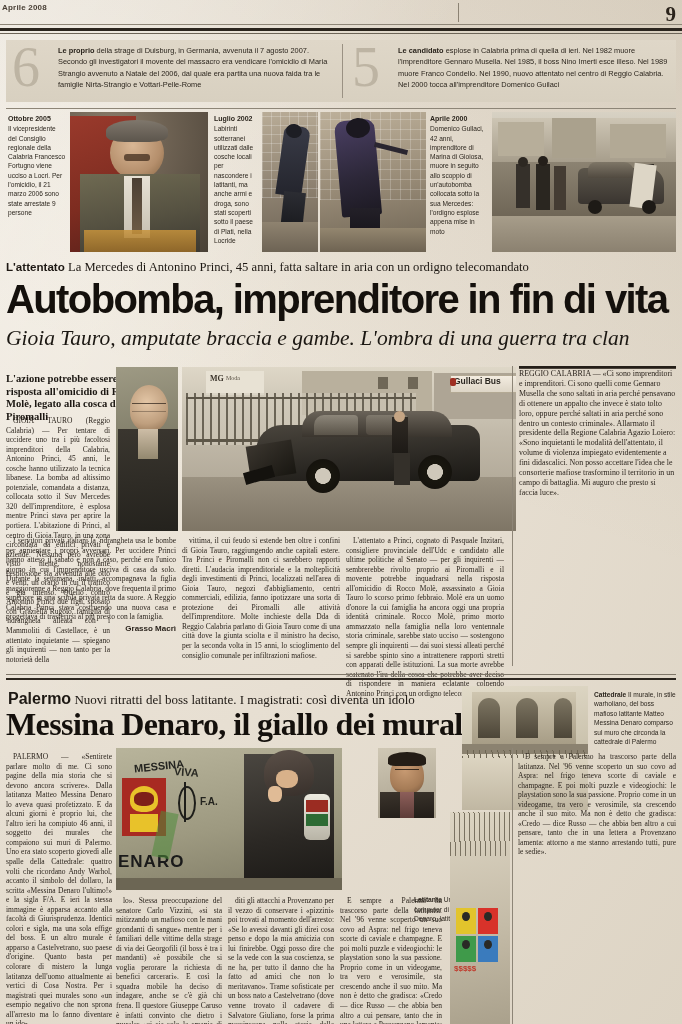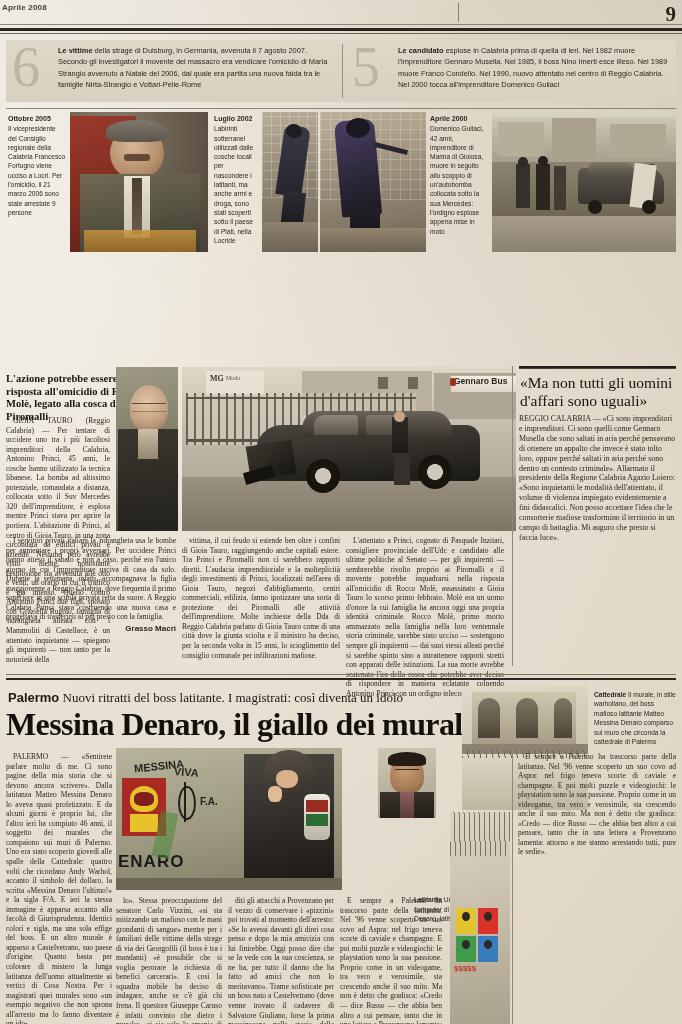--- a/index.html
+++ b/index.html
@@ -90,21 +90,21 @@
              color:#17130f;padding:5px 0 5px 1px;}
   .vrule{position:absolute;background:#8d8577;width:1px;}
 
   
   .div2-thin{position:absolute;left:6px;top:674px;width:670px;height:1px;background:#7e7668;}
   .div2-thick{position:absolute;left:6px;top:678px;width:670px;height:2px;background:#2b251e;}
 
   
   .kicker2{position:absolute;left:8px;top:690px;width:520px;
            font-family:"Liberation Serif",serif;font-size:13px;color:#1d1813;}
-  .kicker2 b{font-family:"Liberation Sans",sans-serif;font-size:13px;font-weight:bold;}
+  .kicker2 b{font-family:"Liberation Sans",sans-serif;font-size:16px;font-weight:bold;}
   .head2{position:absolute;left:6px;top:706px;width:530px;
          font-family:"Liberation Serif",serif;font-weight:bold;
          font-size:32px;line-height:36px;letter-spacing:-.6px;color:#14100c;}
   .cap2{position:absolute;left:594px;top:690px;width:84px;
         font-family:"Liberation Sans",sans-serif;font-size:6.6px;line-height:9.4px;color:#2c261e;}
   .cap2 b{font-weight:bold;}
   .capL{position:absolute;left:414px;top:895px;width:74px;
         font-family:"Liberation Sans",sans-serif;font-size:6.7px;line-height:9.6px;color:#2c261e;}
   .capL b{font-weight:bold;}
 </style>
@@ -119,21 +119,21 @@
     <div class="md-sep"></div>
     <div class="md-page">9</div>
     <div class="md-rule-thin"></div>
     <div class="md-rule-thick"></div>
     <div class="md-rule-thin2"></div>
   </div>
 
   <div class="facts">
     <div class="fact a">
       <div class="fact-num">6</div>
-      <div class="fact-txt"><b>Le vittime</b><span> della strage di Duisburg, in Germania, avvenuta il 7 agosto 2007. Secondo gli investigatori il movente del massacro era vendicare l'omicidio di Maria Strangio avvenuto a Natale del 2006, dal quale era partita una nuova faida tra le famiglie Nirta-Strangio e Vottari-Pelle-Rome</span></div>
+      <div class="fact-txt"><b>Le proprio</b><span> della strage di Duisburg, in Germania, avvenuta il 7 agosto 2007. Secondo gli investigatori il movente del massacro era vendicare l'omicidio di Maria Strangio avvenuto a Natale del 2006, dal quale era partita una nuova faida tra le famiglie Nirta-Strangio e Vottari-Pelle-Rome</span></div>
     </div>
     <div class="fact-div"></div>
     <div class="fact b">
       <div class="fact-num">5</div>
       <div class="fact-txt"><b>Le candidato</b><span> esplose in Calabria prima di quella di ieri. Nel 1982 muore l'imprenditore Gennaro Musella. Nel 1985, il boss Nino Imerti esce illeso. Nel 1989 muore Franco Condello. Nel 1990, nuovo attentato nel centro di Reggio Calabria. Nel 2000 tocca all'imprenditore Domenico Guilaci</span></div>
     </div>
   </div>
 
   <div class="strip">
     <div class="strip-rule-top"></div>
@@ -223,20 +223,25 @@
       <div style="position:absolute;left:96px;top:50px;width:46px;height:16px;border-radius:8px 10px 0 0;
         background:linear-gradient(180deg,#7e7667 0%,#514a40 100%);"></div>
       <div style="position:absolute;left:140px;top:52px;width:22px;height:44px;background:#ddd6c6;transform:rotate(7deg);"></div>
       <div style="position:absolute;left:96px;top:88px;width:14px;height:14px;border-radius:50%;background:#1d1a16;"></div>
       <div style="position:absolute;left:150px;top:88px;width:14px;height:14px;border-radius:50%;background:#1d1a16;"></div>
       <div style="position:absolute;left:0;top:104px;width:184px;height:36px;
         background:linear-gradient(180deg,#a79d8a 0%,#8b8170 100%);"></div>
     </div>
   </div>
 
+  <div class="kicker1">
+    <b>L'attentato</b><span> La Mercedes di Antonino Princi, 45 anni, fatta saltare in aria con un ordigno telecomandato</span>
+  </div>
+  <div class="head1">Autobomba, imprenditore in fin di vita</div>
+  <div class="sub1">Gioia Tauro, amputate braccia e gambe. L'ombra di una guerra tra clan</div>
 
   <div class="occhiello">L'azione potrebbe essere la risposta all'omicidio di Rocco Molè, legato alla cosca dei Piromalli</div>
 
   <div class="ph" style="left:116px;top:367px;width:62px;height:164px;">
     <div class="sky" style="background:linear-gradient(170deg,#9e9a84 0%,#7d7a66 50%,#4e4b3f 100%);"></div>
     <div style="position:absolute;left:14px;top:18px;width:38px;height:46px;border-radius:50% 50% 42% 42%;
       background:radial-gradient(circle at 44% 38%,#e3c6a6 0%,#bf9f7e 60%,#8a6c4e 100%);"></div>
     <div style="position:absolute;left:16px;top:36px;width:34px;height:7px;
       border-top:1.6px solid rgba(40,30,22,.7);border-bottom:1.6px solid rgba(40,30,22,.35);"></div>
     <div style="position:absolute;left:2px;top:62px;width:62px;height:102px;
@@ -255,21 +260,21 @@
 
     <div style="position:absolute;left:24px;top:4px;width:58px;height:24px;background:#e8e2d4;"></div>
     <div style="position:absolute;left:28px;top:7px;font-family:'Liberation Serif',serif;font-size:8px;
       font-weight:bold;color:#3a332a;">MG</div>
     <div style="position:absolute;left:44px;top:8px;font-family:'Liberation Serif',serif;font-size:6px;
       color:#5a5246;">Moda</div>
 
     <div style="position:absolute;left:268px;top:8px;width:66px;height:16px;
       background:linear-gradient(180deg,#f3ece0 0%,#ddd5c6 100%);border:1px solid #b3a994;"></div>
     <div style="position:absolute;left:272px;top:9px;font-family:'Liberation Sans',sans-serif;
-      font-size:8.5px;font-weight:bold;color:#2a2620;">Gennaro Bus</div>
+      font-size:8.5px;font-weight:bold;color:#2a2620;">Gullaci Bus</div>
     <div style="position:absolute;left:268px;top:11px;width:6px;height:8px;background:#9f2f22;border-radius:2px;"></div>
 
     <div style="position:absolute;left:4px;top:26px;width:230px;height:52px;
       background:repeating-linear-gradient(90deg,#6b6456 0 2px,rgba(210,203,188,.55) 2px 8px);"></div>
     <div style="position:absolute;left:4px;top:30px;width:230px;height:2px;background:#5d5648;"></div>
     <div style="position:absolute;left:4px;top:72px;width:230px;height:3px;background:#5d5648;"></div>
 
     <div style="position:absolute;left:0;top:110px;width:334px;height:54px;
       background:linear-gradient(180deg,#9a9180 0%,#7e7565 100%);"></div>
 
@@ -293,21 +298,20 @@
 
     <div style="position:absolute;left:210px;top:50px;width:16px;height:36px;
       background:linear-gradient(180deg,#2f2a24 0%,#1d1a16 100%);"></div>
     <div style="position:absolute;left:212px;top:44px;width:11px;height:11px;border-radius:50%;background:#c5a584;"></div>
     <div style="position:absolute;left:212px;top:86px;width:16px;height:32px;background:#34302a;"></div>
   </div>
 
   <div class="grasso">
     <div style="height:2px;background:#241e18;"></div>
     <div class="gbox-rule"></div>
-    <div class="gbox-head">«Ma non tutti gli uomini d'affari sono uguali»</div>
     <div class="col" style="position:static;width:157px;font-size:7.9px;line-height:9.9px;text-align:left;">
       <p style="text-indent:0">REGGIO CALABRIA — «Ci sono imprenditori e imprenditori. Ci sono quelli come Gennaro Musella che sono saltati in aria perché pensavano di ottenere un appalto che invece è stato tolto loro, oppure perché saltati in aria perché sono dentro un contesto criminale». Allarmato il presidente della Regione Calabria Agazio Loiero: «Sono inquietanti le modalità dell'attentato, il volume di violenza impiegato evidentemente a fini didascalici. Non posso accettare l'idea che le consorterie mafiose trasformino il territorio in un campo di battaglia. Mi auguro che presto si faccia luce».</p>
     </div>
   </div>
   <div class="vrule" style="left:512px;top:366px;height:300px;"></div>
 
   <div class="col" style="left:6px;top:416px;width:104px;height:252px;">
     <p class="first">GIOIA TAURO (Reggio Calabria) — Per tentare di uccidere uno tra i più facoltosi imprenditori della Calabria, Antonino Princi, 45 anni, le cosche hanno utilizzato la tecnica libanese. La bomba ad altissimo potenziale, comandata a distanza, collocata sotto il Suv Mercedes 320 dell'imprenditore, è esplosa mentre Princi stava per aprire la portiera. L'abitazione di Princi, al centro di Gioia Tauro, in una zona circondata da edifici privati e aziende. Nessuno però avrebbe visto niente, nonostante l'esplosione sia avvenuta alle otto e venti, un orario in cui il traffico è già intenso. Quello contro Antonino Princi due figli, sposato con Graziella Rugolo, famiglia di 'ndrangheta alleata con i Mammoliti di Castellace, è un attentato inquietante — spiegano gli inquirenti — non tanto per la notorietà della</p>
   </div>
   <div class="col" style="left:182px;top:536px;width:158px;height:132px;">

